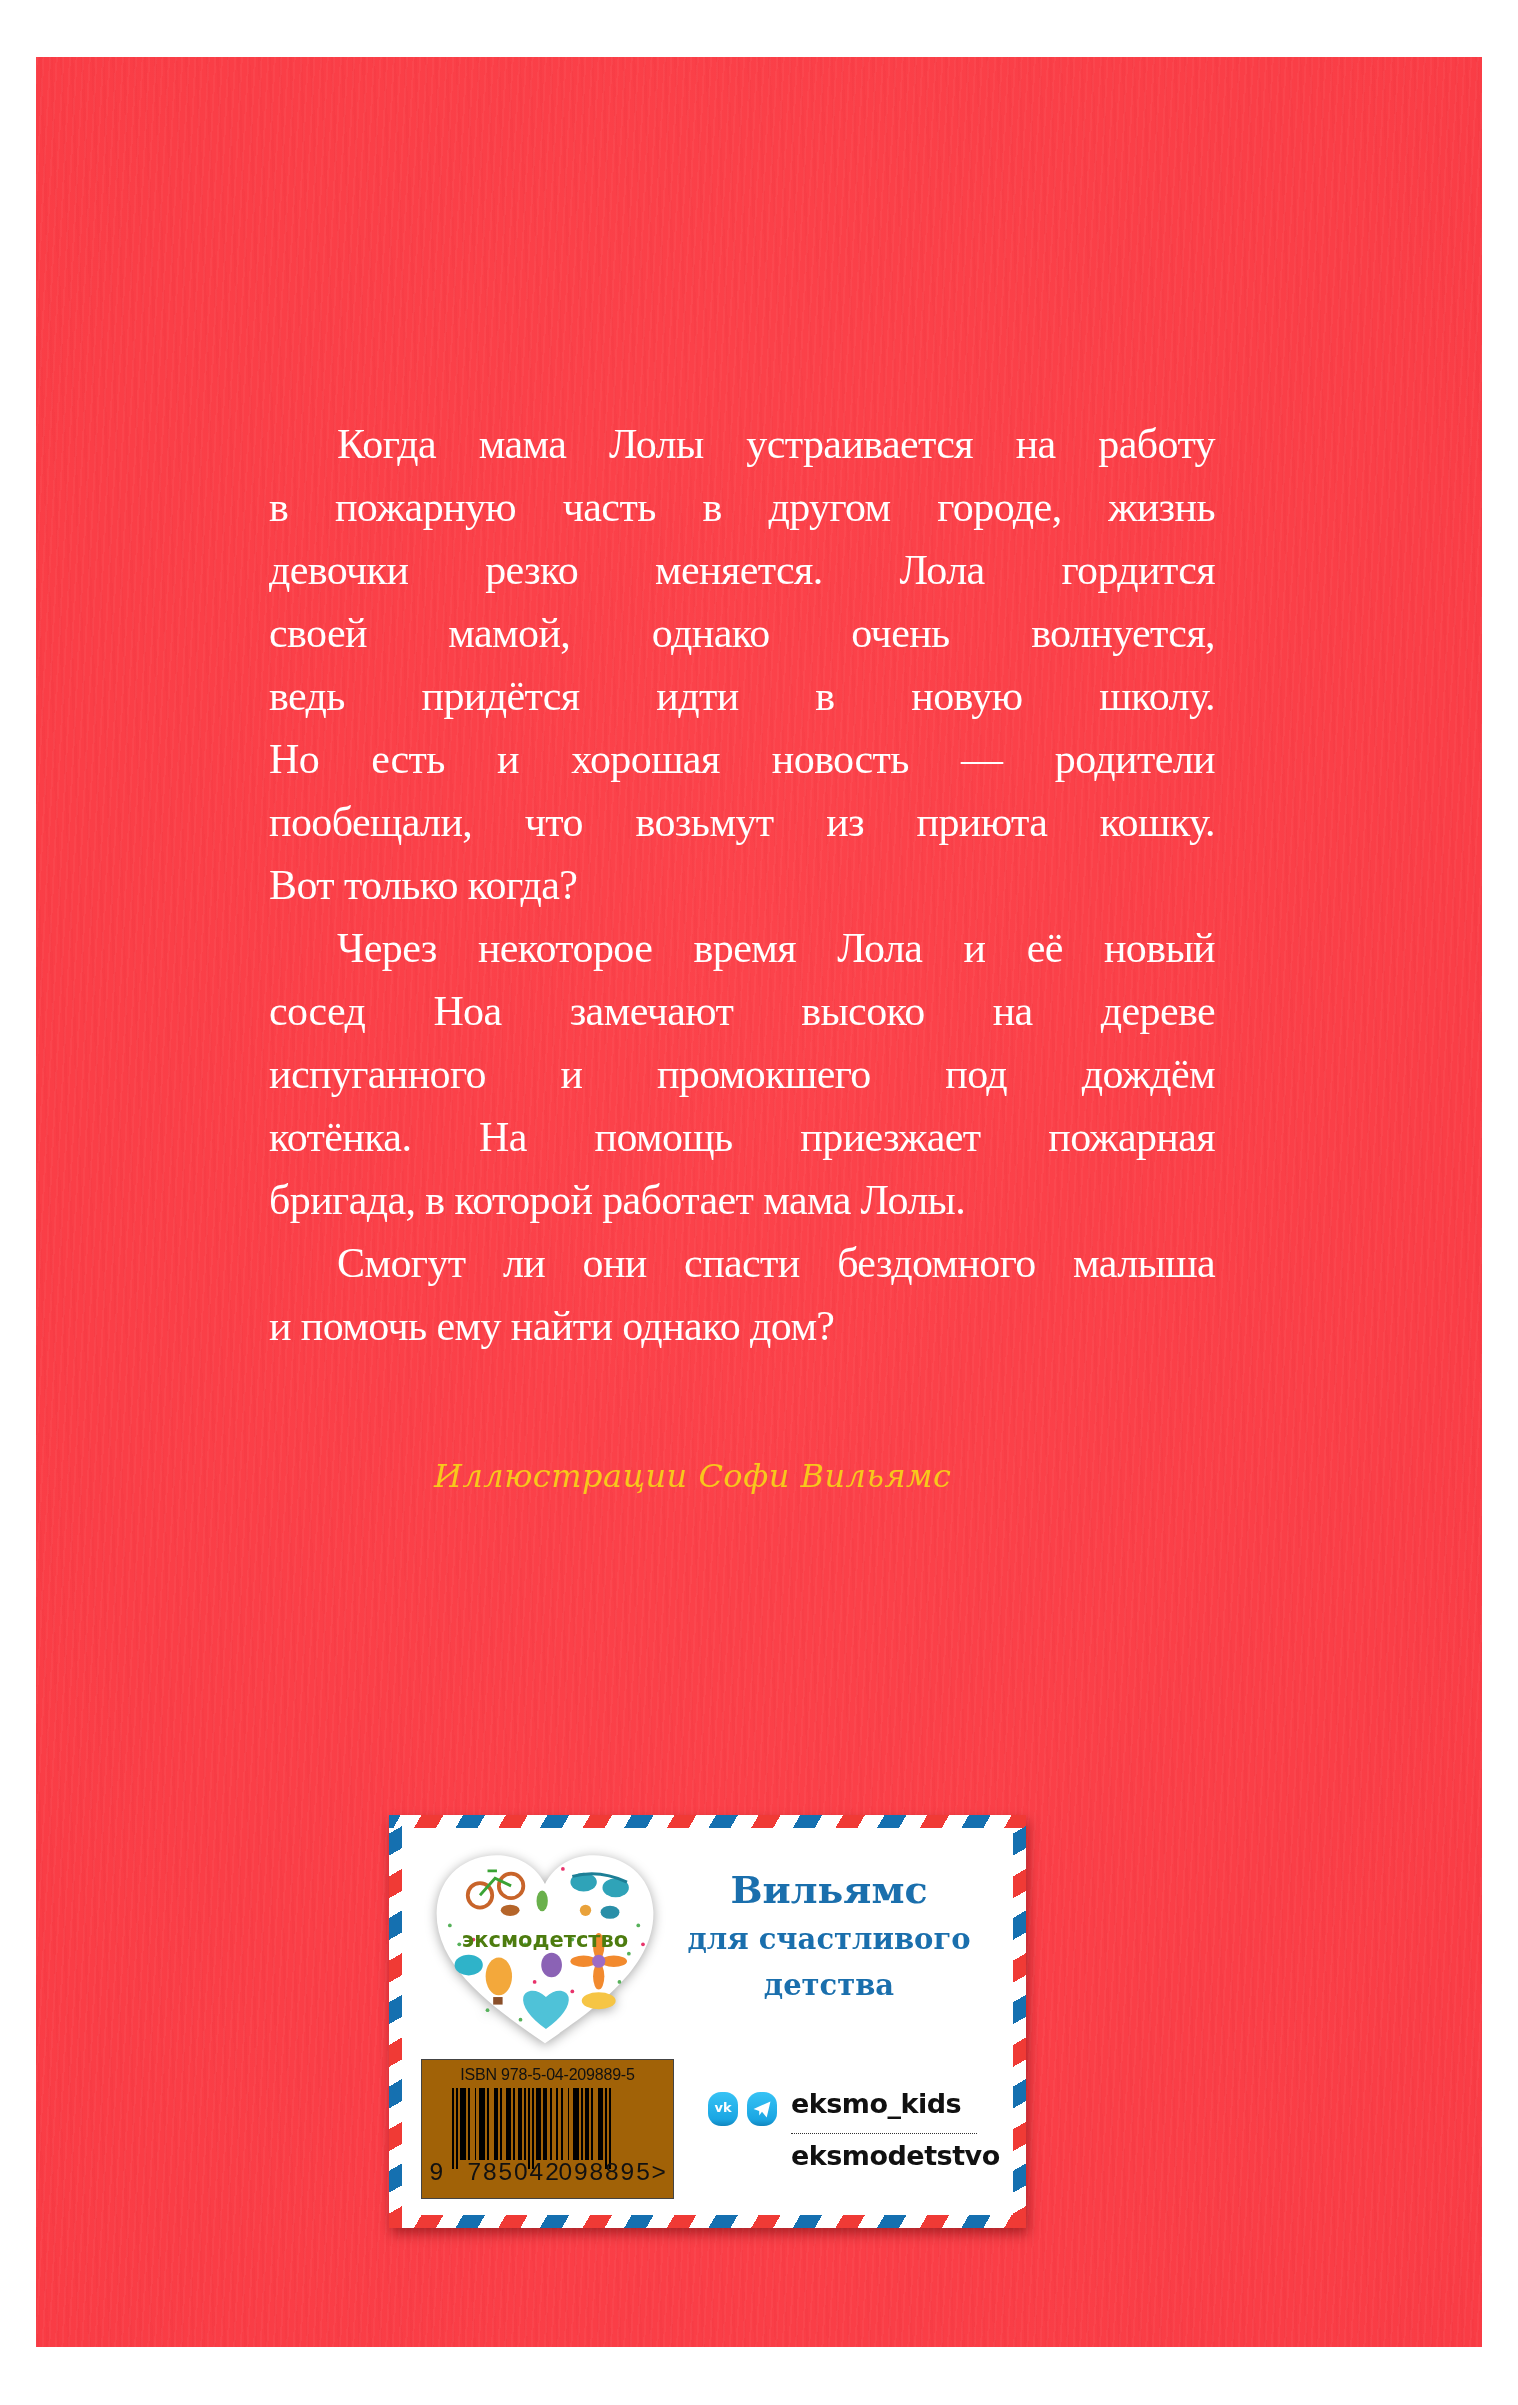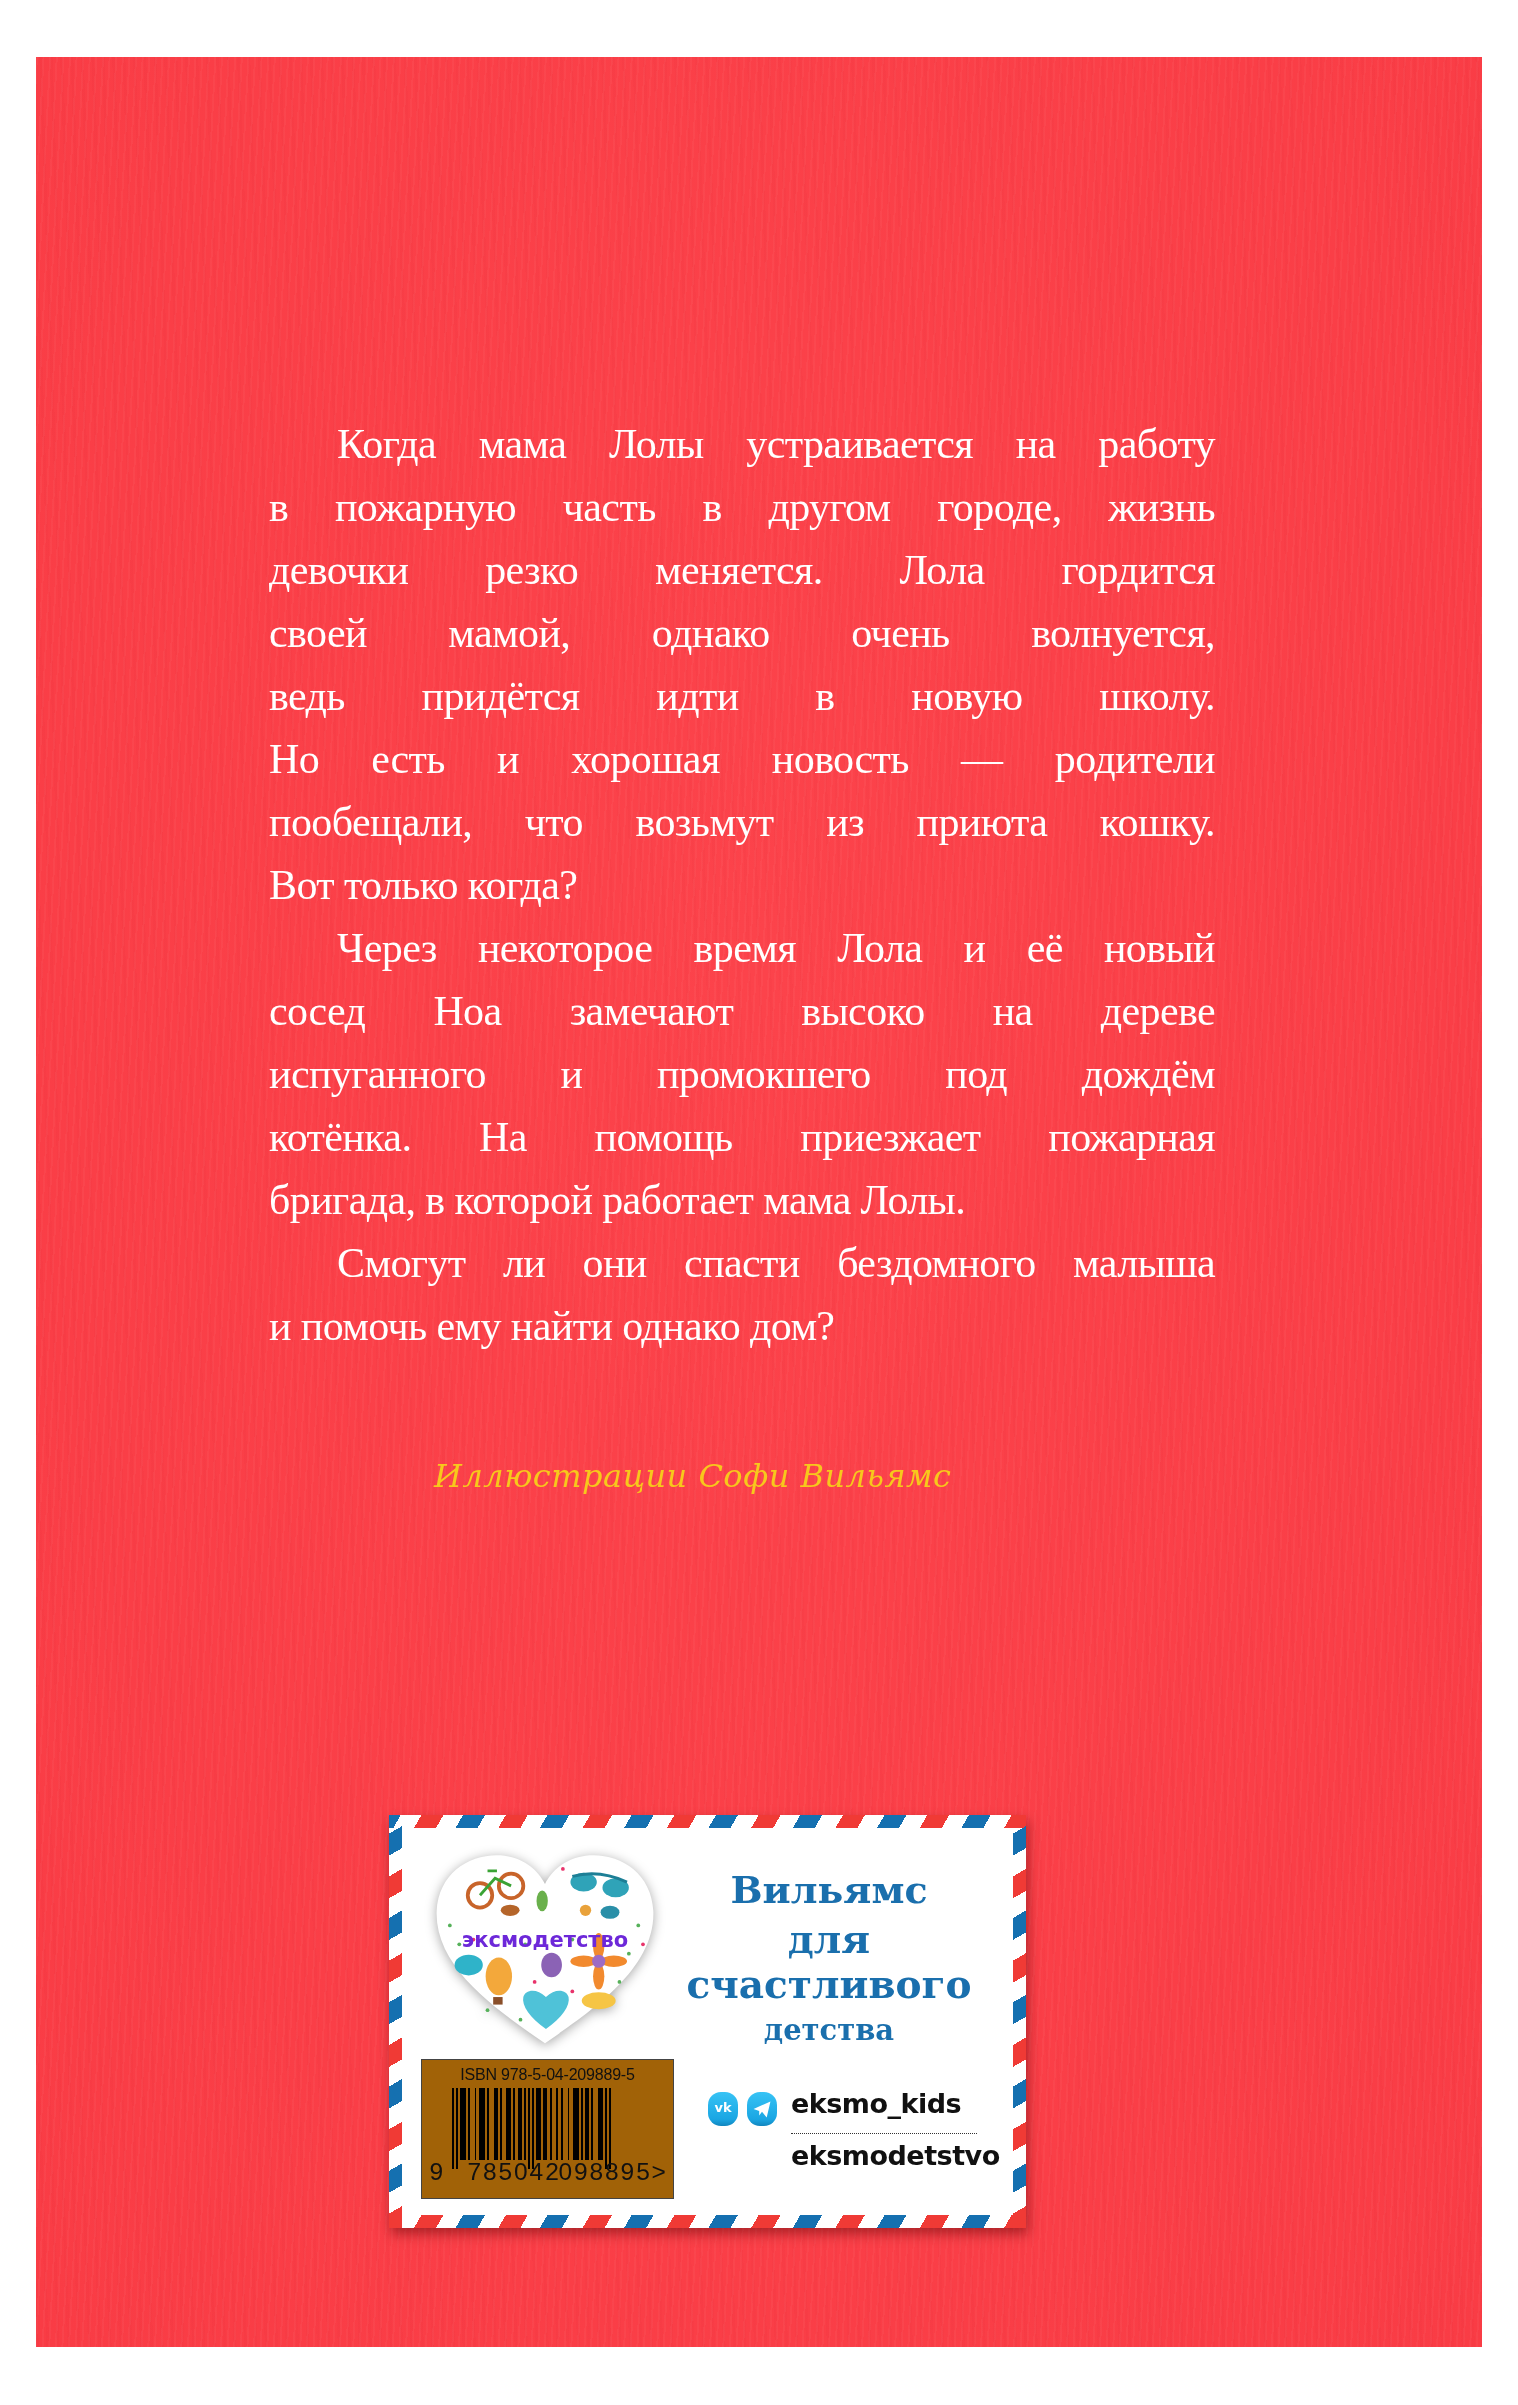--- a/index.html
+++ b/index.html
@@ -58,21 +58,21 @@
   .stripe-v.left { left: 0; }
   .stripe-v.right { right: 0; }
 
   .heart-wrap {
     position: absolute; left: 42px; top: 35px; width: 228px; height: 198px;
   }
   .heart-wrap svg { display: block; filter: drop-shadow(0 2.8px 5.6px rgba(0,0,0,0.35)); }
   .logo-text {
     position: absolute; left: 0; top: 78px; width: 228px; text-align: center;
     font-family: "DejaVu Sans", sans-serif; font-size: 21px; font-weight: bold;
-    color: #6d28d9; letter-spacing: 0px;
+    color: #4d7c0f; letter-spacing: 0px;
   }
 
   .isbn-box {
     position: absolute; left: 32px; top: 244px; width: 253px; height: 140px;
     border: 1.9px solid #444; background: #a16207; box-sizing: border-box;
   }
   .isbn-text {
     position: absolute; left: 0; top: 5.6px; width: 100%; text-align: center;
     font-family: "Liberation Sans", sans-serif; font-size: 16px; color: #111; letter-spacing: -0.2px;
   }
@@ -91,21 +91,21 @@
   .ean-digits .g1 { position: absolute; left: 38px; letter-spacing: 1.9px; }
   .ean-digits .g2 { position: absolute; left: 129px; letter-spacing: 1.9px; }
   .ean-digits .arrow { position: absolute; left: 222px; }
 
   .slogan {
     position: absolute; left: 280px; top: 47px; width: 320px; text-align: center;
     color: #1a6fad; font-family: "DejaVu Serif", "Liberation Serif", serif; font-weight: bold;
   }
   .slogan .l1 { display: block; font-size: 38px; line-height: 55px; }
   .slogan .l2 { display: block; font-size: 38px; line-height: 49px; }
-  .slogan .l3 { display: block; font-size: 39px; line-height: 45px; }
+  .slogan .l3 { display: block; font-size: 29px; line-height: 45px; }
   .slogan .l4 { display: block; font-size: 29px; line-height: 47px; }
 
   .social {
     position: absolute; left: 319px; top: 277px; width: 282px; height: 104px;
   }
   .sicon {
     position: absolute; top: 0; width: 30px; height: 34px; border-radius: 13px;
     background: linear-gradient(#37c3f5 0%, #1aa6e3 80%, #1185be 100%);
     color: #fff; text-align: center;
   }

